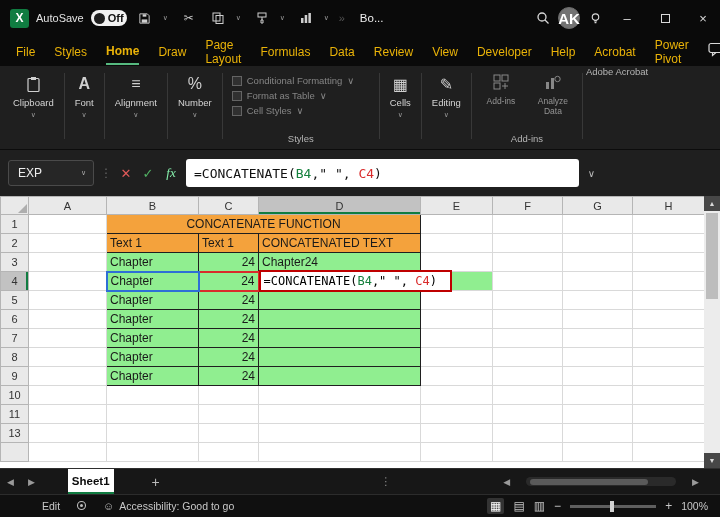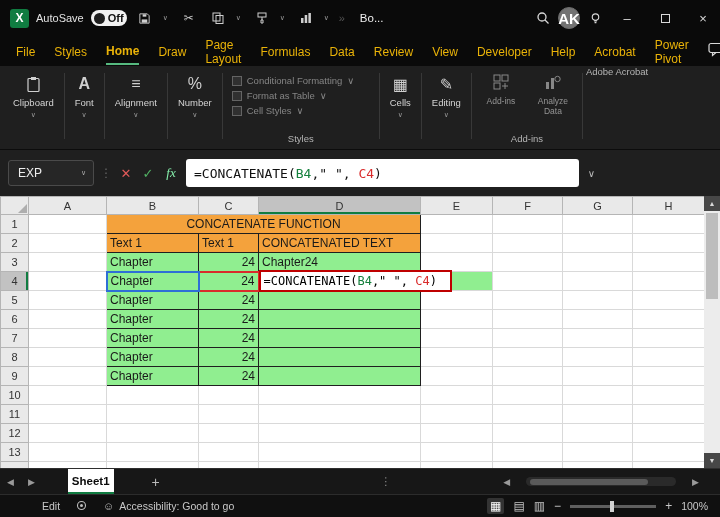--- a/index.html
+++ b/index.html
@@ -476,31 +476,20 @@
         <td></td>
             <td></td>
         <td></td>
             <td></td>
         <td></td>
             <td></td>
         <td></td>
             <td></td>
       </tr>
       <tr>
-        <th class="hdr rh">12</th>
-        <td></td>
-            <td></td>
-        <td></td>
-            <td></td>
-        <td></td>
-            <td></td>
-        <td></td>
-            <td></td>
-      </tr>
-      <tr>
         <th class="hdr rh">13</th>
         <td></td>
             <td></td>
         <td></td>
             <td></td>
         <td></td>
             <td></td>
         <td></td>
             <td></td>
       </tr>

